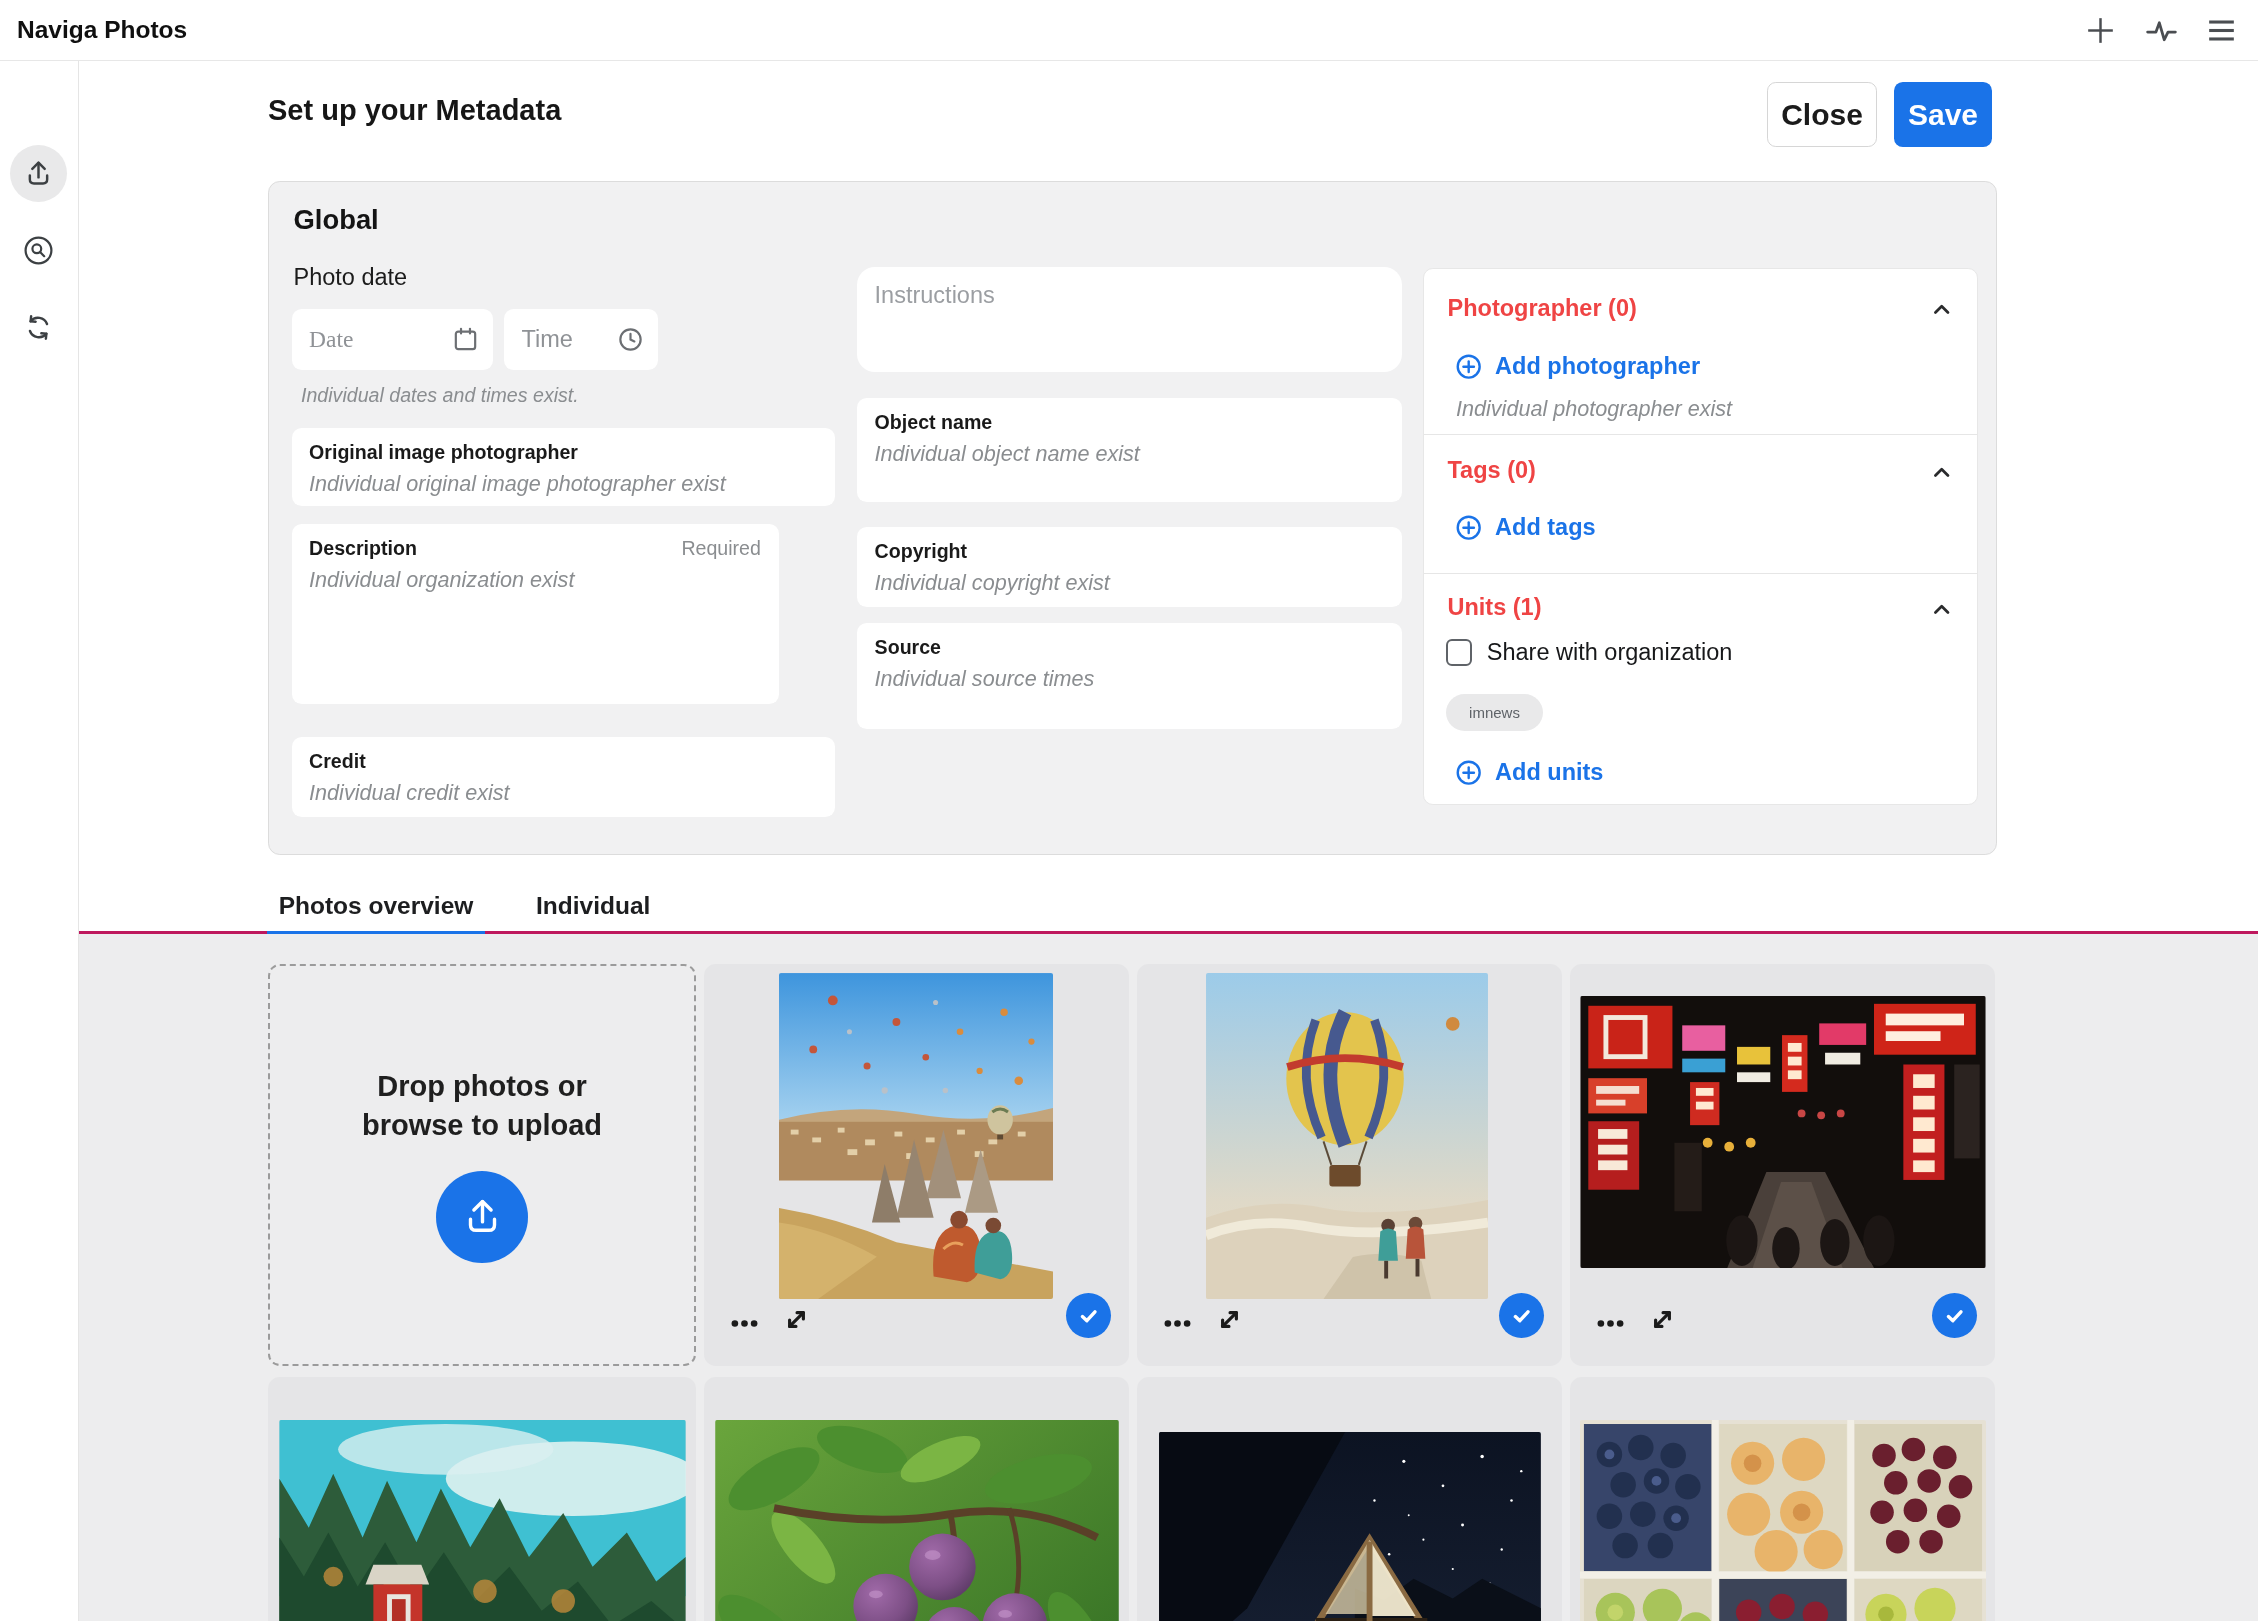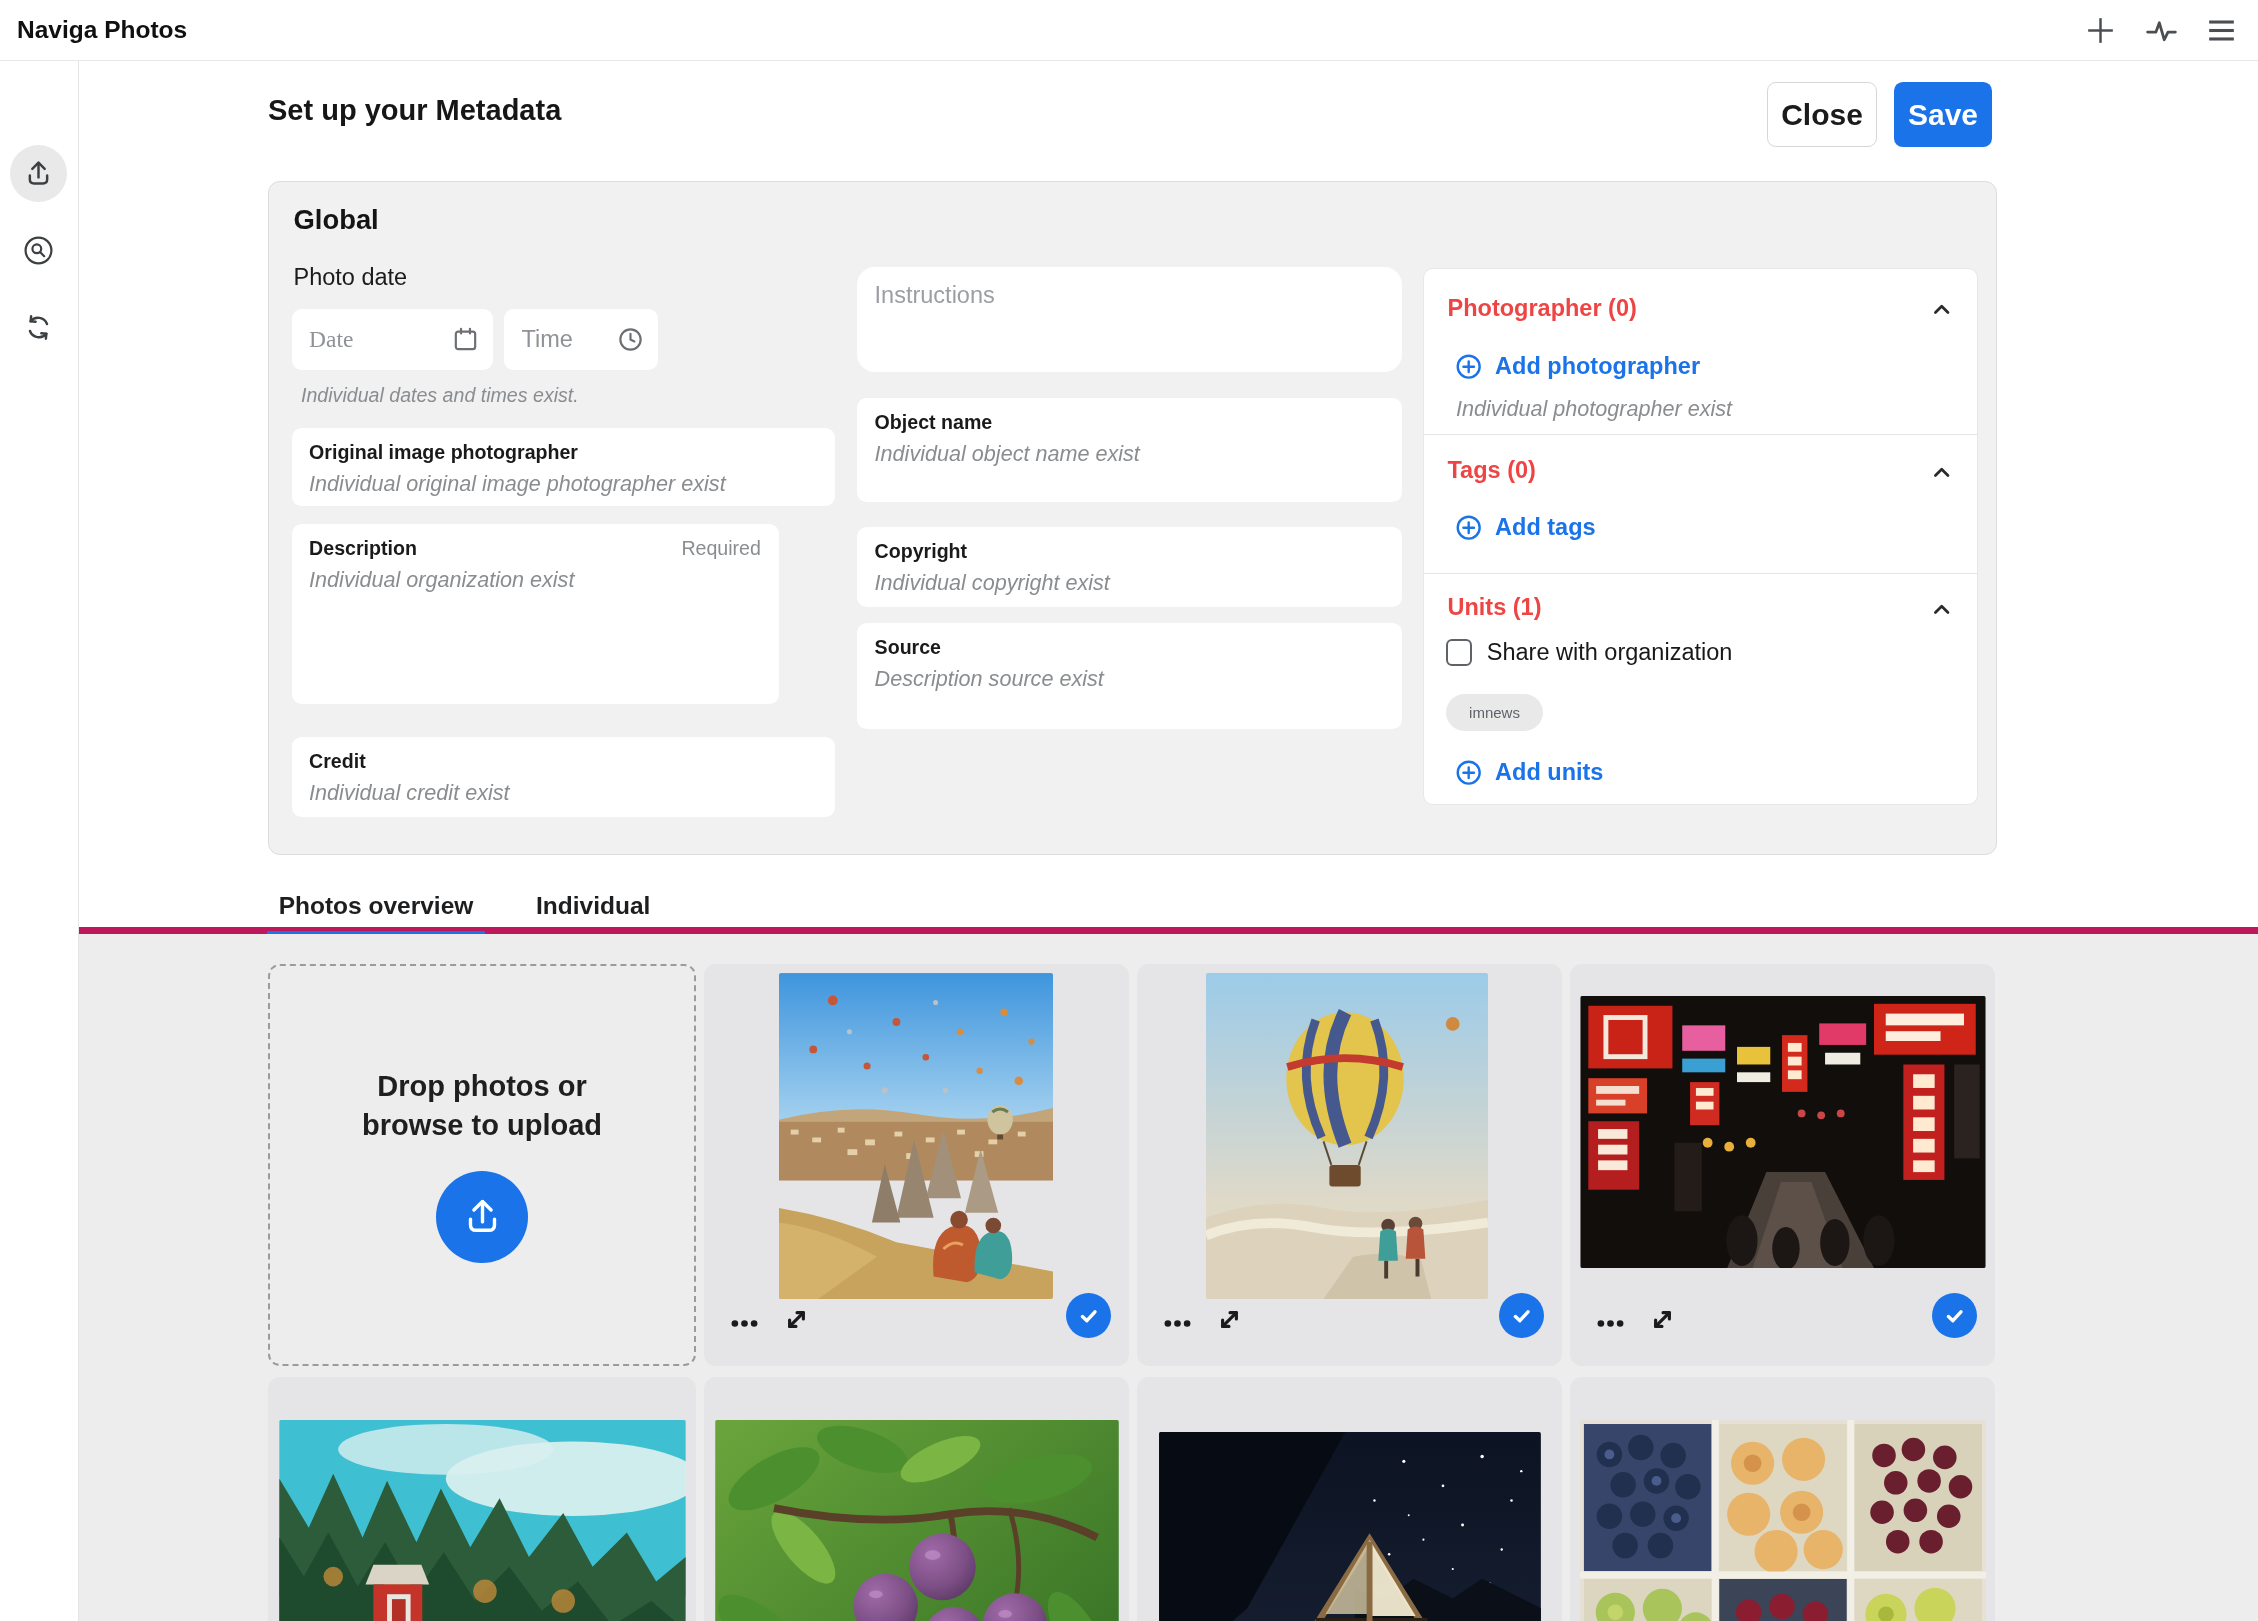--- a/index.html
+++ b/index.html
@@ -72,21 +72,21 @@
   .sec-hint { position:absolute; left:32px; font-size:21.6px; font-style:italic; color:#8a8d90; }
   .hr { position:absolute; left:0; width:100%; height:1px; background:#e6e6e6; }
   .share-row { position:absolute; left:21.6px; top:370px; display:flex; align-items:center; gap:14.7px; cursor:pointer; }
   .checkbox { width:26.5px; height:26.5px; border:2.5px solid #5f6368; border-radius:5.9px; background:#fff; }
   .share-label { font-size:23.5px; color:#17181a; }
   .chip { position:absolute; left:21.6px; top:425px; background:#e9e9ea; border-radius:23.5px;
     padding:9.8px 23.5px; font-size:15px; color:#5f6368; cursor:default; }
 
   
   .tabsbar { position:absolute; left:79px; top:883px; width:2179px; height:51px; background:#fff;
-    border-bottom:7px solid #be185d; }
+    border-bottom:3px solid #be185d; }
   .tab { position:absolute; top:0; height:51px; line-height:45px; text-align:center;
     font-size:24.5px; font-weight:700; color:#1d1e20; cursor:pointer; }
   .tab-overview { left:188px; width:218px; }
   .tab-overview::after { content:""; position:absolute; left:0; bottom:-1px; width:100%; height:3.9px; background:#1a73e8; }
   .tab-individual { left:457px; width:110px; }
 
   
   .grid-area { position:absolute; left:79px; top:934px; width:2179px; height:687px; background:#ededee; }
   .pcard { position:absolute; width:425px; height:402px; background:#e5e5e7; border-radius:11.8px; }
   .dropzone { position:absolute; left:268px; top:964px; width:428px; height:402px;
@@ -203,21 +203,21 @@
       <div class="field-hint">Individual object name exist</div>
     </div>
 
     <div class="field-box" style="left:588px; top:345px; width:545px; height:80px;">
       <div class="field-label">Copyright</div>
       <div class="field-hint">Individual copyright exist</div>
     </div>
 
     <div class="field-box" style="left:588px; top:441px; width:545px; height:106px;">
       <div class="field-label">Source</div>
-      <div class="field-hint">Description source exist</div>
+      <div class="field-hint">Individual source times</div>
     </div>
 
     <div class="meta-card">
       <div class="sec-title" style="top:25.5px;">Photographer (0)</div>
       <svg class="chev" style="top:27.4px;" viewBox="0 0 24 24" fill="none" stroke="currentColor" stroke-width="2.4" stroke-linecap="round" stroke-linejoin="round">
           <polyline points="6.5,14.5 12,9 17.5,14.5"></polyline>
         </svg>
 
       <div class="add-link" style="top:84px;">
         <svg viewBox="0 0 24 24" fill="none" stroke="currentColor" stroke-width="2.1" stroke-linecap="round">

